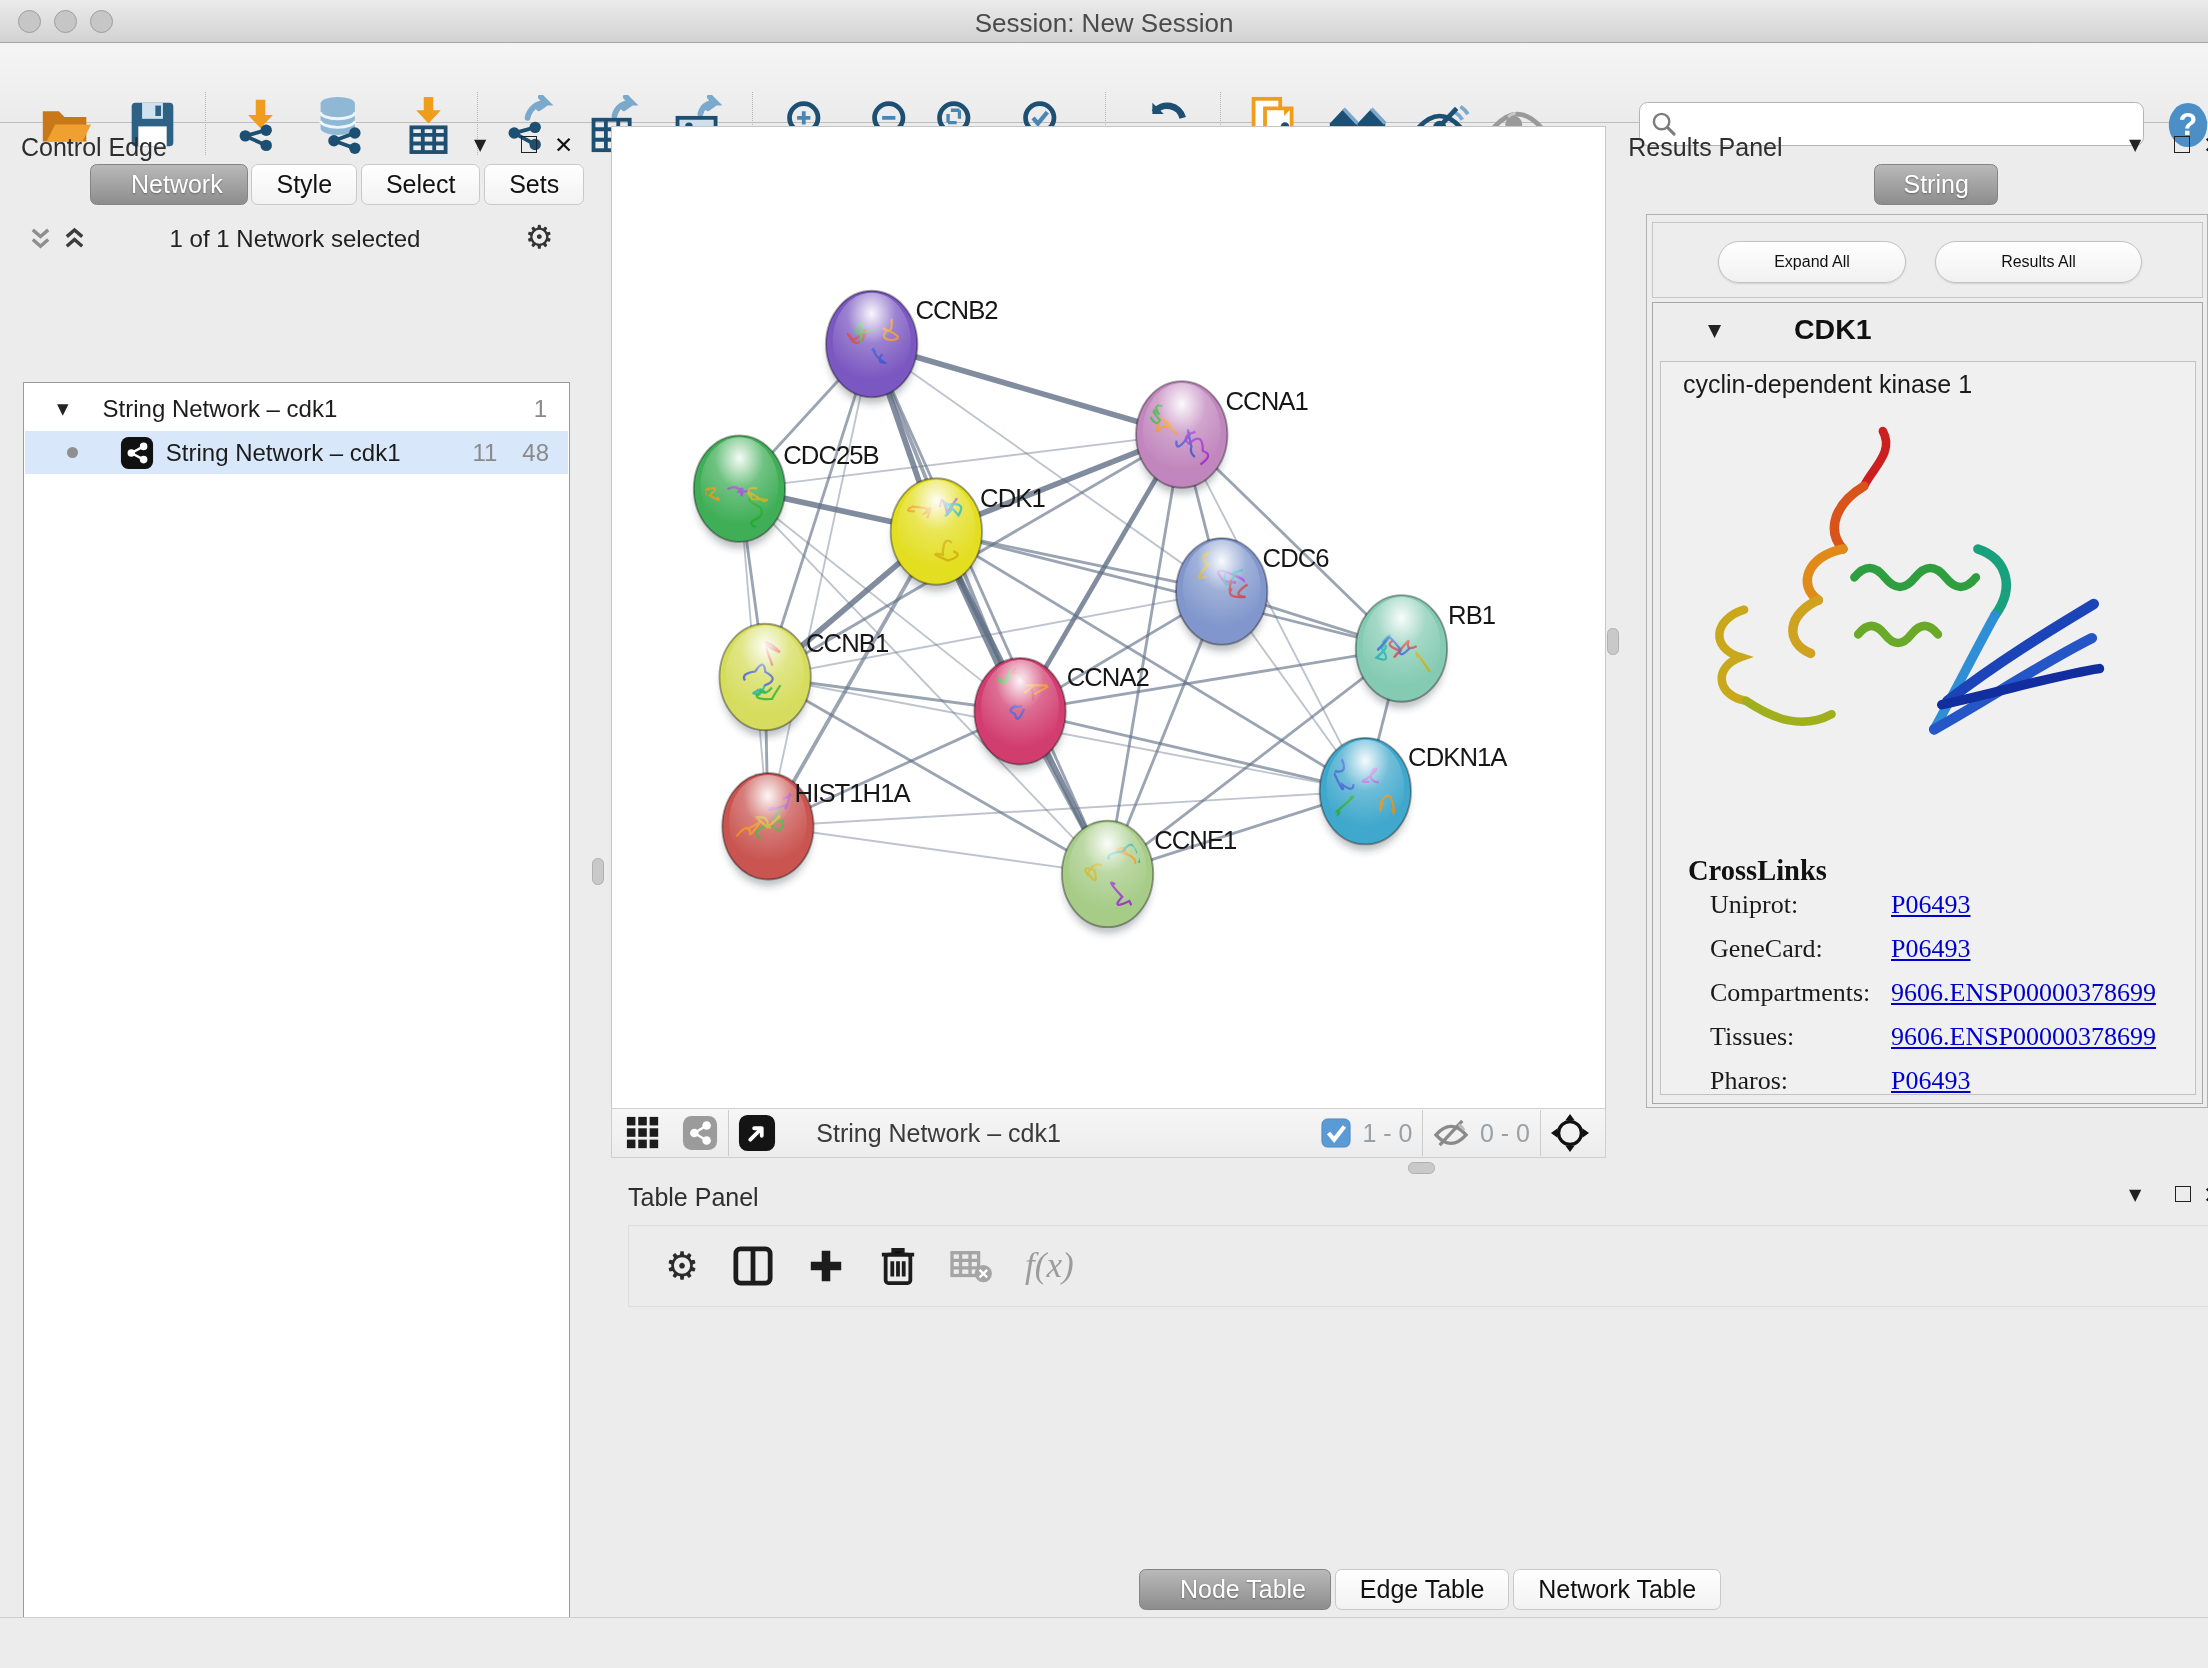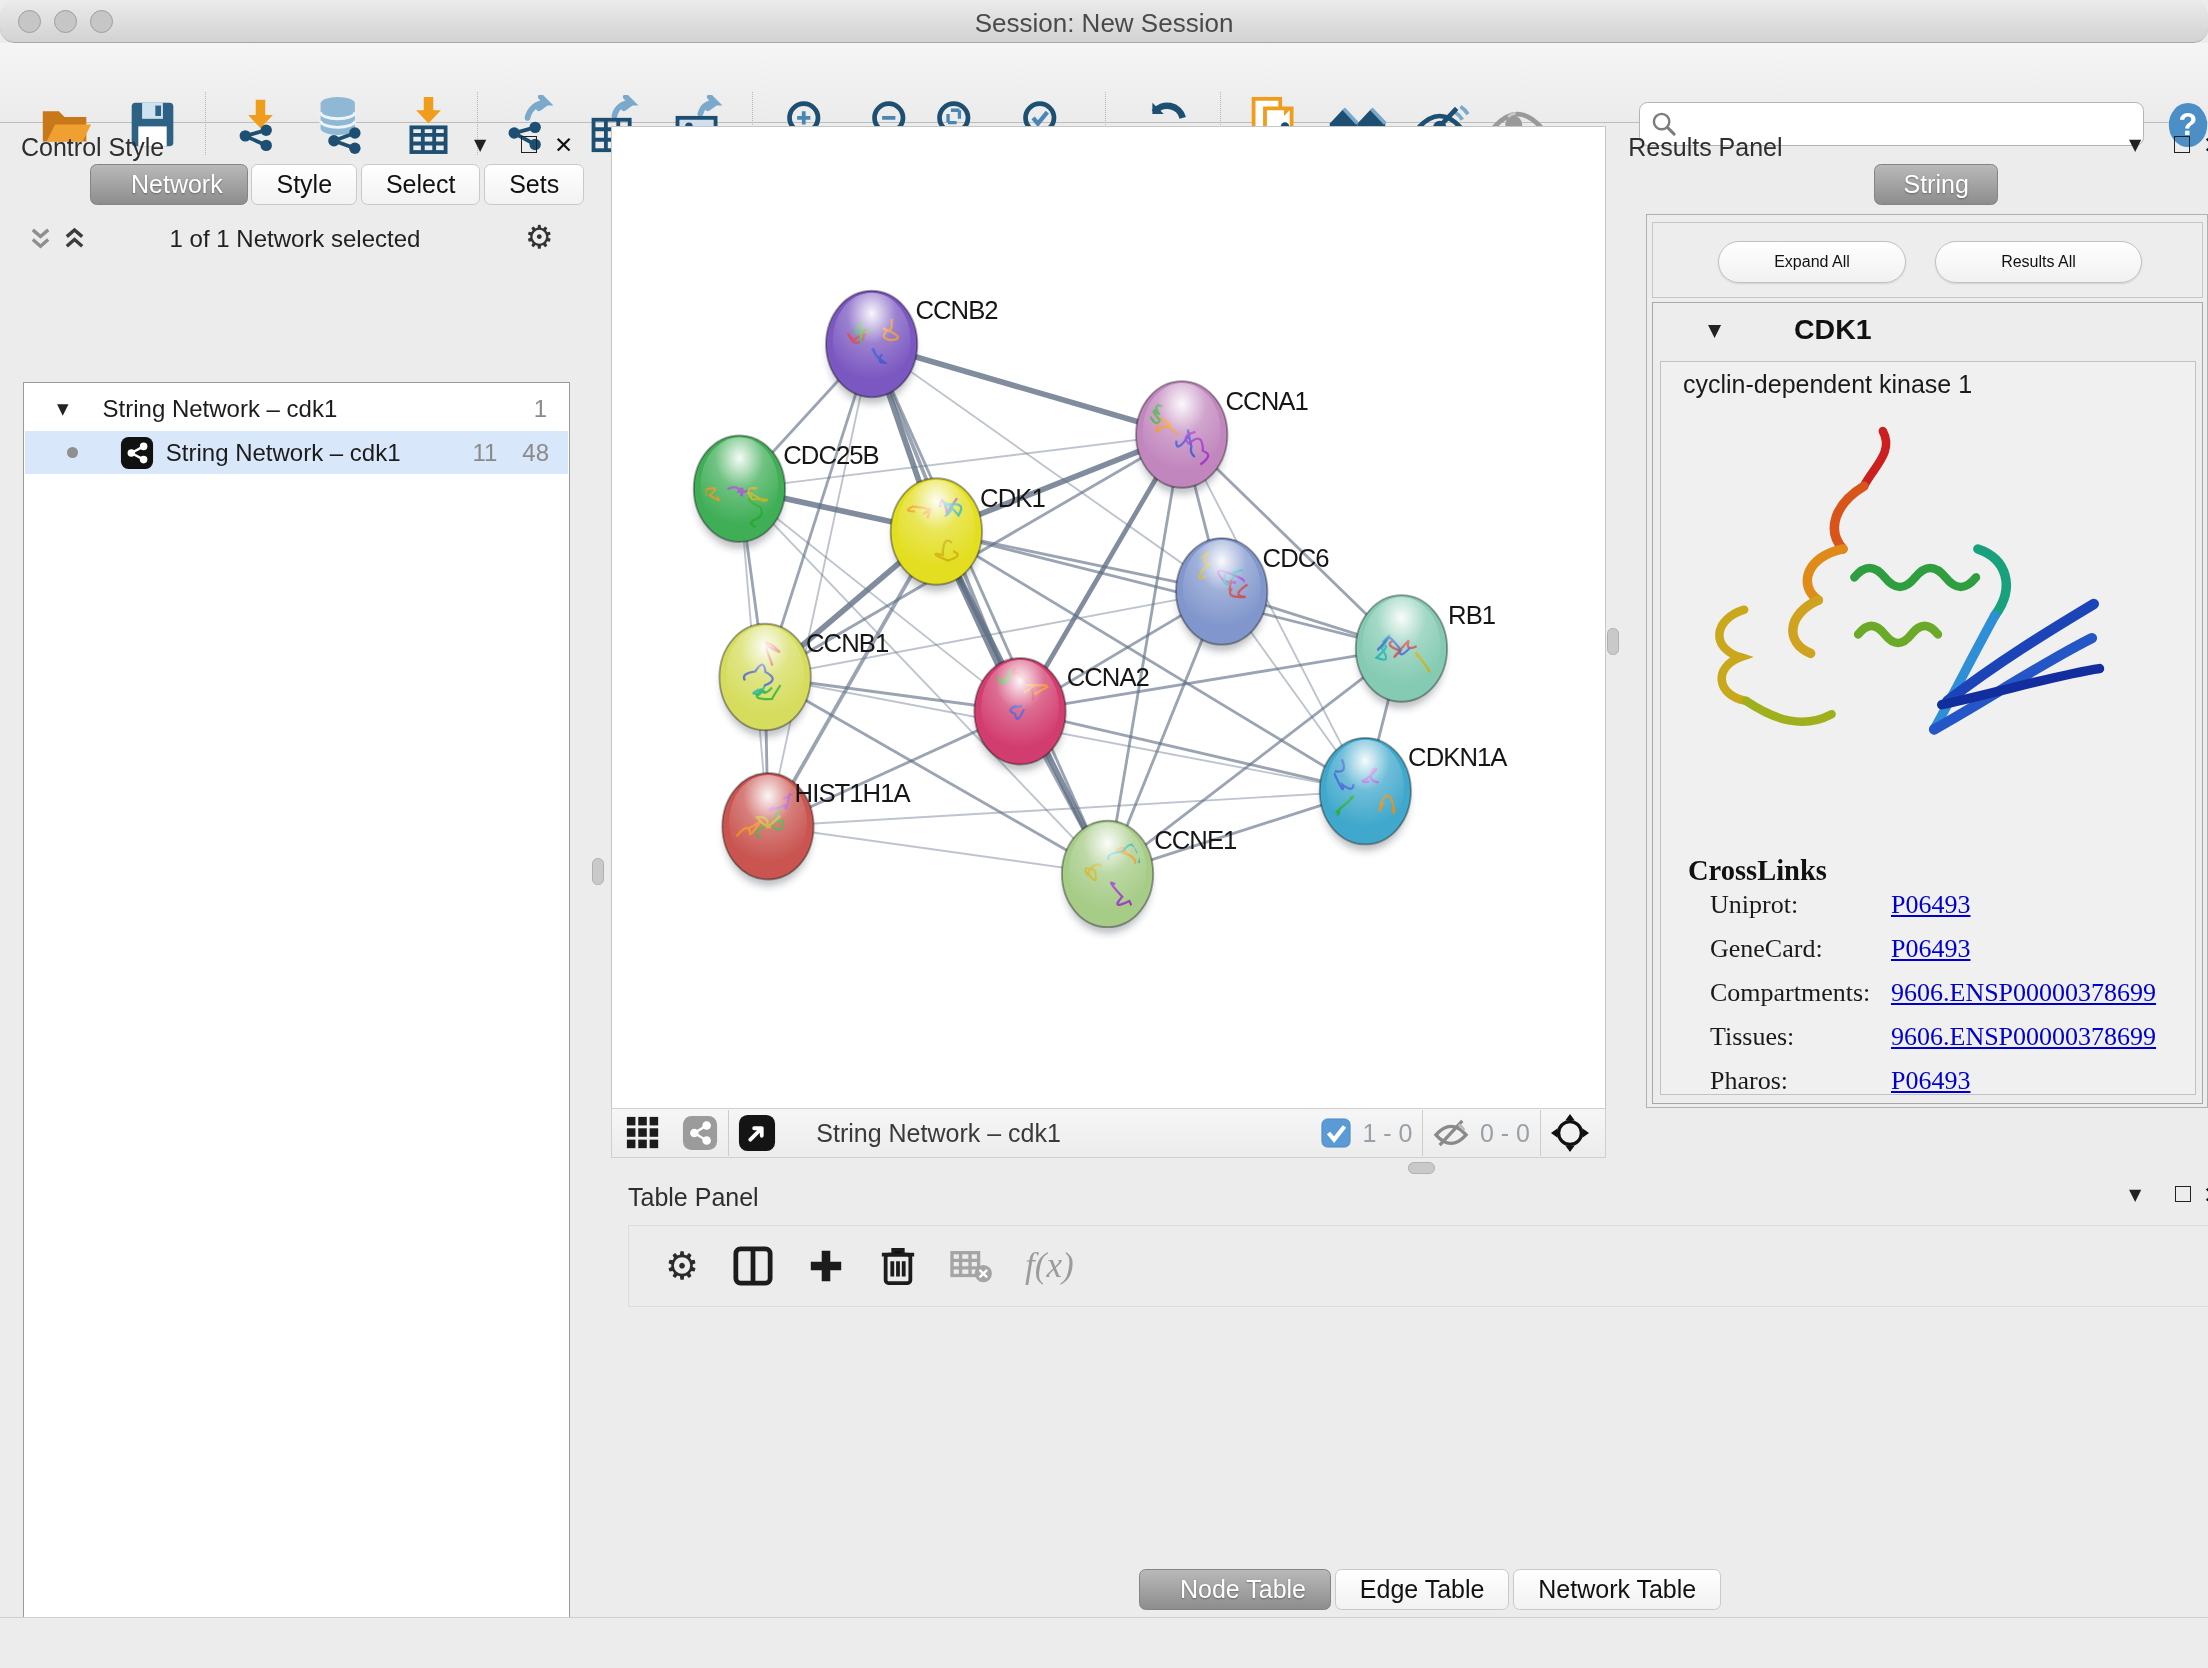--- a/index.html
+++ b/index.html
@@ -1,19 +1,19 @@
 <!DOCTYPE html>
 <html style="font-size:15px"><head>
 <meta charset="utf-8">
 <style>
   html,body{margin:0;padding:0;background:#e0e0e0;font-family:"Liberation Sans",sans-serif;}
   #win{position:relative;width:2208px;height:1668px;background:#ececec;overflow:hidden;}
   .abs{position:absolute;}
   
-  #titlebar{left:0;top:0;width:2208px;height:42px;background:linear-gradient(#ebebeb,#d2d2d2);border-bottom:1px solid #a8a8a8;border-radius:15px;}
+  #titlebar{left:0;top:0;width:2208px;height:42px;background:linear-gradient(#ebebeb,#d2d2d2);border-bottom:1px solid #a8a8a8;}
   .tl{width:21px;height:21px;border-radius:50%;background:#c6c6c6;border:1px solid #9e9e9e;top:9.5px;}
   #win-title{width:2208px;text-align:center;top:7.6px;font-size:26px;color:#4a4a4a;}
   
   #toolbar{left:0;top:43px;width:2208px;height:79px;background:linear-gradient(#f5f5f5,#ebebeb);border-bottom:1px solid #bdbdbd;}
   .tbi{top:54px;width:61px;height:55px;display:flex;align-items:center;justify-content:center;cursor:pointer;}
   .tbsep{top:49px;width:0;height:63px;border-left:1.9px dotted #b5b5b5;}
   #search-box{left:1639px;top:59px;width:492px;height:42px;background:#fff;border:1px solid #b3b3b3;border-radius:8.6px;display:flex;align-items:center;padding-left:11.4px;}
   #search-box input{border:none;outline:none;font-size:23px;width:418px;background:transparent;font-family:"Liberation Sans",sans-serif;}
   
   .panel-title{font-size:25px;color:#2e2e2e;}
@@ -223,21 +223,21 @@
     </div>
     <div class="tbi abs" style="left:2157px">
       <svg width="48" height="48" viewBox="0 0 50 50">
           <ellipse cx="25" cy="25" rx="20" ry="23" fill="#4b8fc6"></ellipse>
           <text x="25" y="35" text-anchor="middle" font-size="32" font-weight="bold" fill="#fff">?</text>
         </svg>
     </div>
   </div>
 
   <div class="abs" style="left:0;top:122px;width:599px;height:1495px;">
-    <span class="panel-title abs" style="left:21px;top:11.4px;">Control Style</span>
+    <span class="panel-title abs" style="left:21px;top:11.4px;">Control Edge</span>
     <span class="pt-arrow abs glyph" style="left:474px;top:13.3px;">▼</span>
     <span class="pt-float abs" style="left:521px;top:14.3px;"></span>
     <span class="pt-x abs" style="left:554px;top:14.3px;">✕</span>
 
     <div class="abs" style="left:90px;top:42px;display:flex;" id="cp-tabs">
         <div class="tab active">Network</div>
         <div class="tab">Style</div>
         <div class="tab">Select</div>
         <div class="tab">Sets</div>
       </div>

